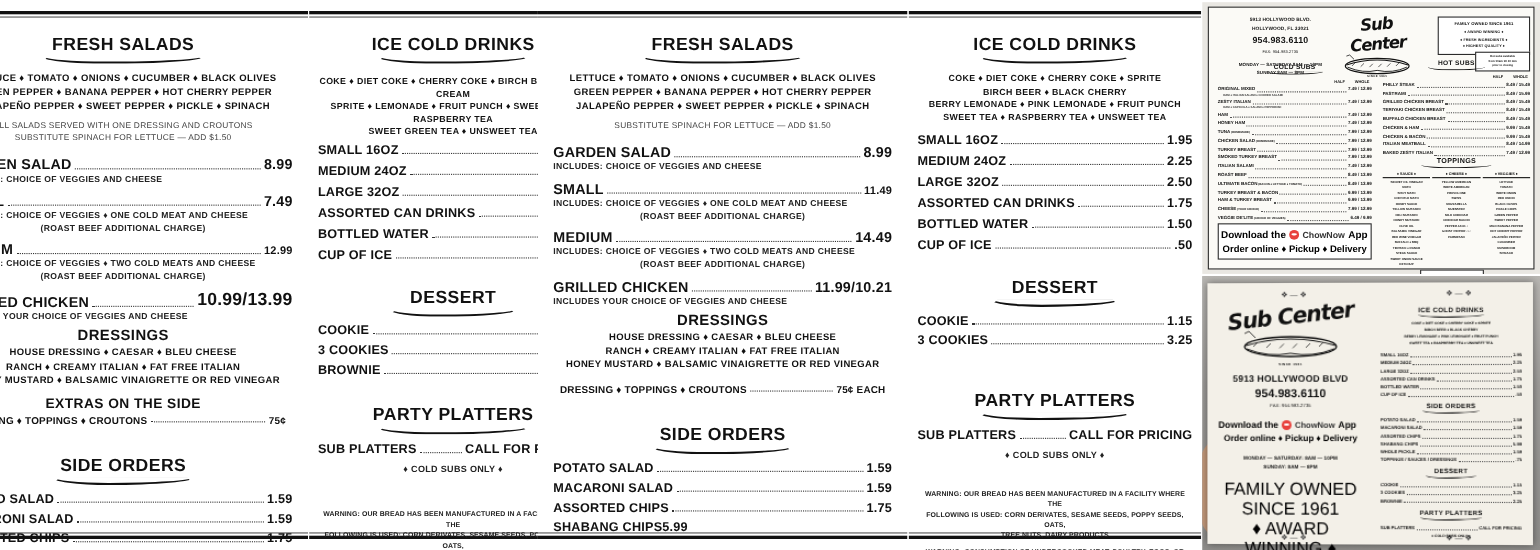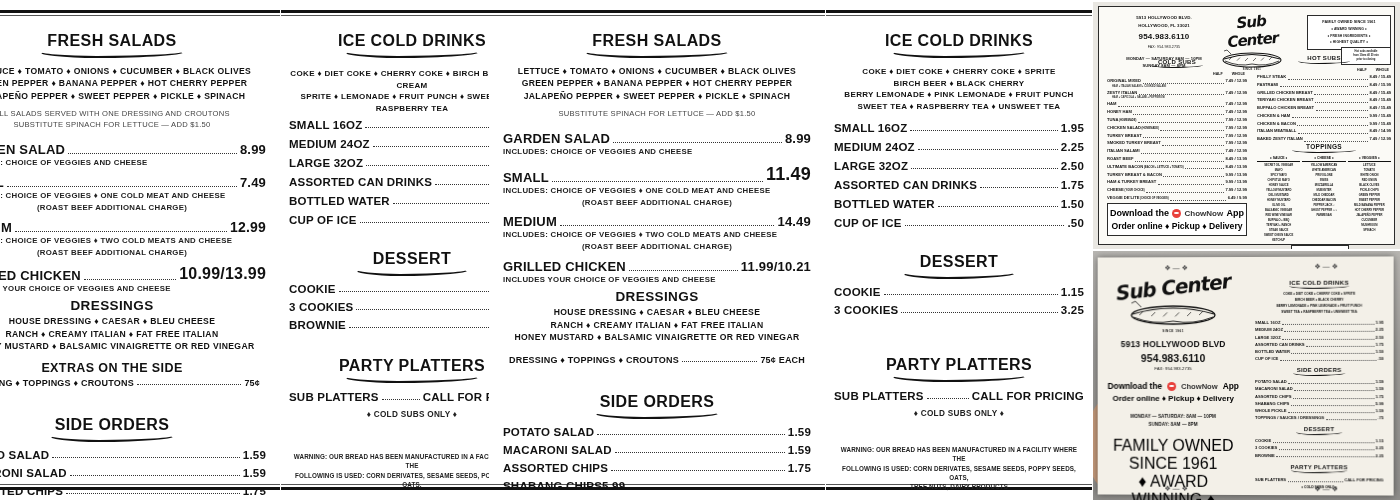--- a/index.html
+++ b/index.html
@@ -55,21 +55,21 @@
   .minittl { text-align:center; font-size:6px; font-weight:bold; letter-spacing:.3px;
     color:#111; text-transform:uppercase; }
   .minittl .sw { display:block; width:52px; height:3px; margin:0 auto;
     border-bottom:1px solid #111; border-radius:0 0 60% 40%/0 0 100% 100%; }
   .hdrw { display:flex; justify-content:flex-end; gap:9px; font-size:3.6px;
     font-weight:bold; color:#111; text-transform:uppercase; }
 
   .logo { font-family:"DejaVu Sans", sans-serif; font-weight:bold; font-style:italic;
     color:#111; letter-spacing:-1px; }
 
-  .chownow { display:flex; align-items:center; justify-content:space-between; gap:3px;
+  .chownow { display:flex; align-items:center; justify-content:flex-start; gap:3px;
     white-space:nowrap; }
   .cn-dot { display:inline-block; width:9px; height:9px; border-radius:50%;
     background:#e8413c; position:relative; }
   .cn-dot::after { content:""; position:absolute; left:2px; top:3.2px; width:5px; height:2.6px;
     border-radius:50%; background:#fff; }
 
   .hand { position:absolute; background:#c79a7c; border-radius:50% 40% 45% 50%; }
 
   .flourish { text-align:center; font-size:7px; color:#444; letter-spacing:2px; }
 </style>
@@ -115,21 +115,21 @@
         <span class="dots"></span>
         <span class="pr" style="font-size:13px">7.49</span>
       </div>
             <div class="sub" style="">INCLUDES:  CHOICE OF VEGGIES ♦ ONE COLD MEAT AND CHEESE</div>
             <div class="sub ind" style="text-align:center;">(ROAST BEEF ADDITIONAL CHARGE)</div>
           </div>
           <div>
       <div class="row" style="margin-top:6px">
         <span class="nm" style="font-size:13px">MEDIUM</span>
         <span class="dots"></span>
-        <span class="pr" style="font-size:14px">12.99</span>
+        <span class="pr" style="font-size:10px">12.99</span>
       </div>
             <div class="sub" style="">INCLUDES:  CHOICE OF VEGGIES ♦  TWO COLD MEATS AND CHEESE</div>
             <div class="sub ind" style="text-align:center;">(ROAST BEEF ADDITIONAL CHARGE)</div>
           </div>
           <div>
       <div class="row" style="margin-top:6px">
         <span class="nm" style="font-size:13px">GRILLED CHICKEN</span>
         <span class="dots"></span>
         <span class="pr" style="font-size:16px">10.99/13.99</span>
       </div>
@@ -194,20 +194,21 @@
     <div class="rule-bot2"></div>
     <div class="inner" style="padding:12px 8px 0;">
       <div class="sec-title">
         <span>ICE COLD DRINKS</span>
         <span class="swoosh" style="width:140px"></span>
       </div>
       <div style="height:10px"></div>
       <div class="ingr" style="font-size:8px;">
           <div>COKE ♦ DIET COKE ♦ CHERRY COKE ♦ BIRCH BEER ♦ RED  CREAM</div>
           <div>SPRITE ♦ LEMONADE ♦ FRUIT PUNCH ♦ SWEET TEA ♦ RASPBERRY TEA</div>
+          <div>SWEET GREEN TEA  ♦  UNSWEET TEA</div>
         </div>
       <div style="height:5px"></div>
       <div>
           <div class="row" style="margin-top:0px">
       <span class="nm">SMALL 16oz</span>
       <span class="dots"></span>
       <span class="pr">1.95</span>
           </div>
           <div class="row" style="margin-top:7px">
       <span class="nm">MEDIUM 24oz</span>
@@ -307,21 +308,21 @@
         <span class="nm" style="font-size:13px">GARDEN SALAD</span>
         <span class="dots"></span>
         <span class="pr" style="font-size:13px">8.99</span>
       </div>
             <div class="sub" style="">INCLUDES: CHOICE OF VEGGIES AND CHEESE</div>
           </div>
           <div>
       <div class="row" style="margin-top:6px">
         <span class="nm" style="font-size:13px">SMALL</span>
         <span class="dots"></span>
-        <span class="pr" style="font-size:18px">11.49</span>
+        <span class="pr" style="font-size:10px">11.49</span>
       </div>
             <div class="sub" style="">INCLUDES:  CHOICE OF VEGGIES ♦ ONE COLD MEAT AND CHEESE</div>
             <div class="sub ind" style="text-align:center;">(ROAST BEEF ADDITIONAL CHARGE)</div>
           </div>
           <div>
       <div class="row" style="margin-top:6px">
         <span class="nm" style="font-size:13px">MEDIUM</span>
         <span class="dots"></span>
         <span class="pr" style="font-size:13px">14.49</span>
       </div>

